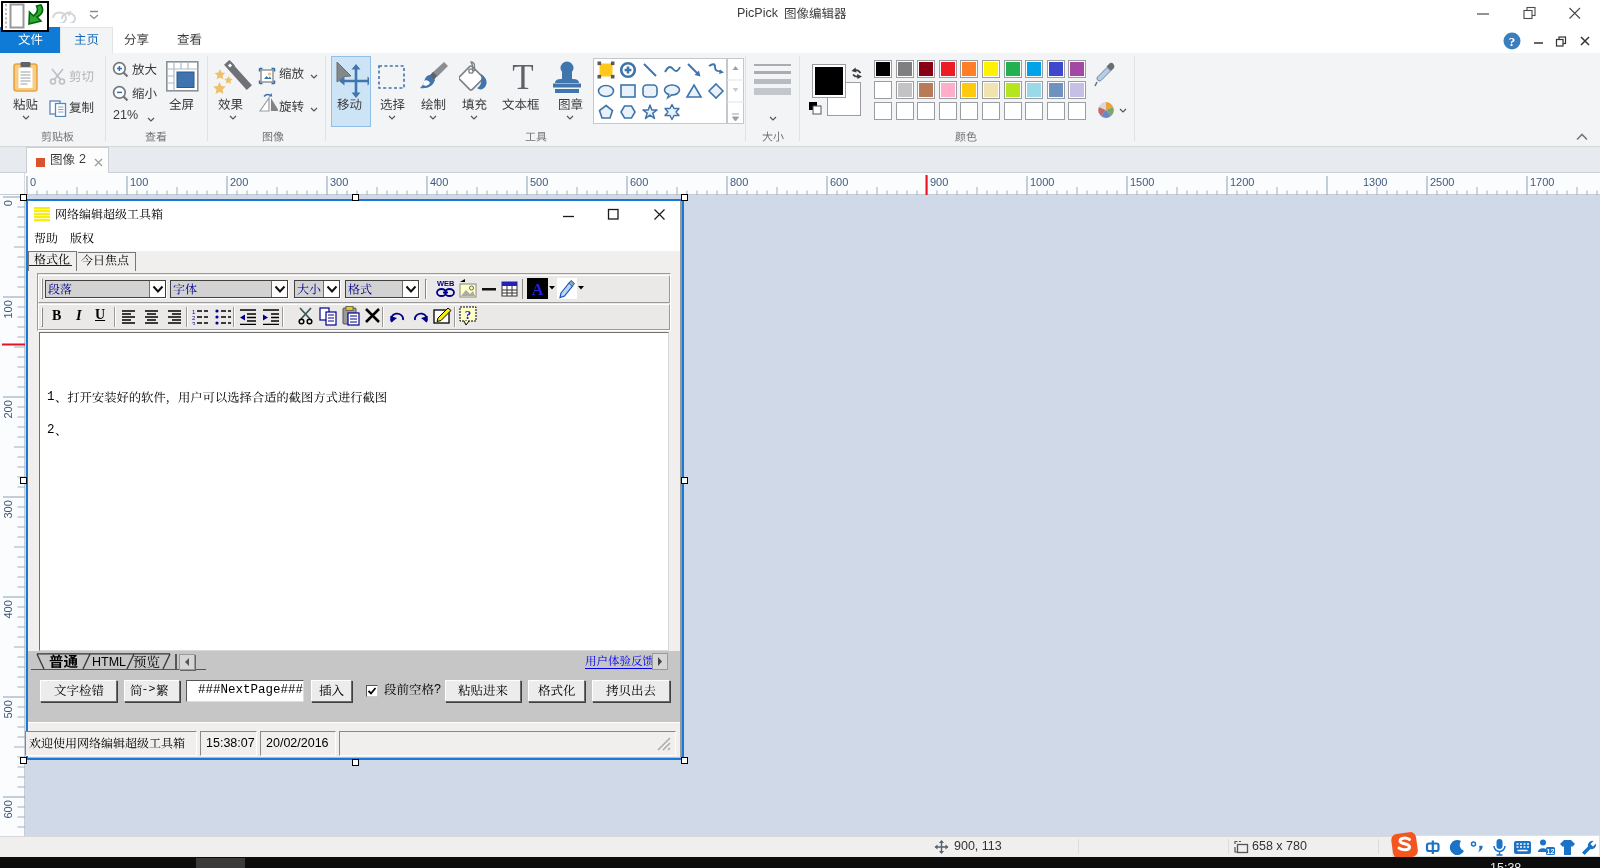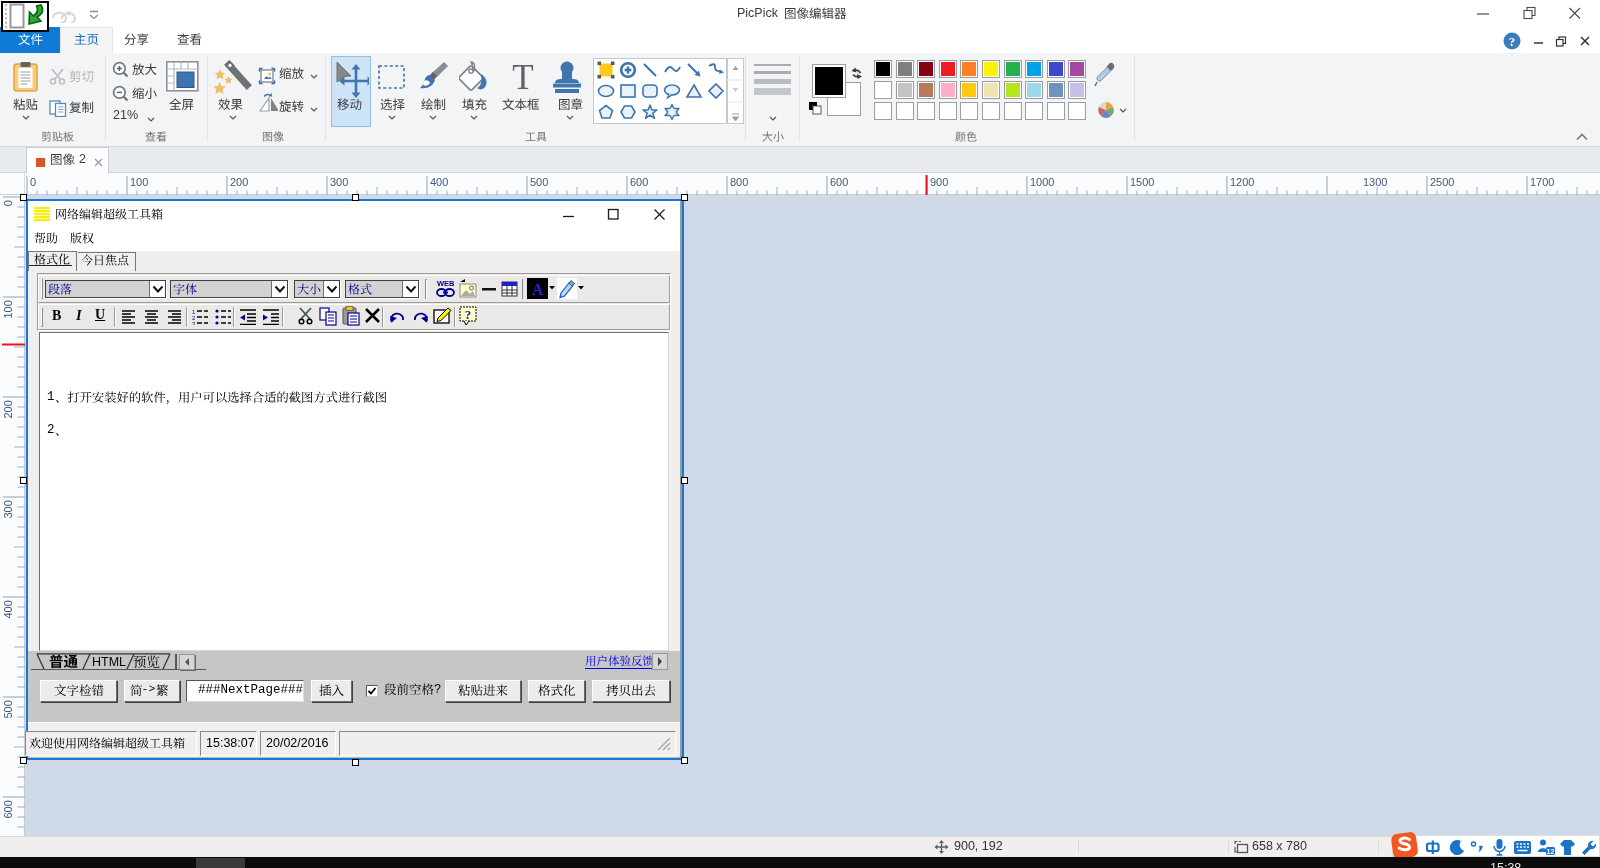--- a/index.html
+++ b/index.html
@@ -1033,21 +1033,21 @@
 <div style="position:absolute;left:0px;top:836px;width:1600px;height:21px;background:#f0efed;border-top:1px solid #d8d8d8"></div>
 <svg style="position:absolute;left:934px;top:840px;" width="15" height="14" viewBox="0 0 15 14">
     <g stroke="#556070" stroke-width="1.4" fill="#556070">
 <path d="M7.5 1 v12 M1.5 7 h12" fill="none"></path>
 <path d="M7.5 0 l-2.5 3 h5 z" stroke="none"></path>
       <path d="M7.5 14 l-2.5 -3 h5 z" stroke="none"></path>
 <path d="M0.5 7 l3 -2.5 v5 z" stroke="none"></path>
       <path d="M14.5 7 l-3 -2.5 v5 z" stroke="none"></path>
     </g>
   </svg>
-<div style="position:absolute;left:954px;top:840px;font:normal 12.5px 'Liberation Sans',sans-serif;color:#333;white-space:pre;line-height:1.1;">900, 192</div>
+<div style="position:absolute;left:954px;top:840px;font:normal 12.5px 'Liberation Sans',sans-serif;color:#333;white-space:pre;line-height:1.1;">900, 113</div>
 <div style="position:absolute;left:1078px;top:839px;width:1px;height:15px;background:#dcdcdc"></div>
 <div style="position:absolute;left:1228px;top:839px;width:1px;height:15px;background:#dcdcdc"></div>
 <div style="position:absolute;left:1378px;top:839px;width:1px;height:15px;background:#dcdcdc"></div>
 <svg style="position:absolute;left:1233px;top:840px;" width="16" height="14" viewBox="0 0 16 14">
     <path d="M2 4 v-2.5 h2.5 M6 1.5 l2 0" stroke="#555" stroke-width="1.2" fill="none"></path>
 <rect x="4.5" y="4.5" width="10" height="8" fill="none" stroke="#555" stroke-width="1.3"></rect>
 <path d="M2 7 v5 l3 0" stroke="#555" stroke-width="1.2" fill="none"></path>
   </svg>
 <div style="position:absolute;left:1252px;top:840px;font:normal 12.5px 'Liberation Sans',sans-serif;color:#333;white-space:pre;line-height:1.1;">658 x 780</div>
 <div style="position:absolute;left:1392px;top:835px;width:208px;height:22px;background:#fff;border:1px solid #e0e0e0"></div>

